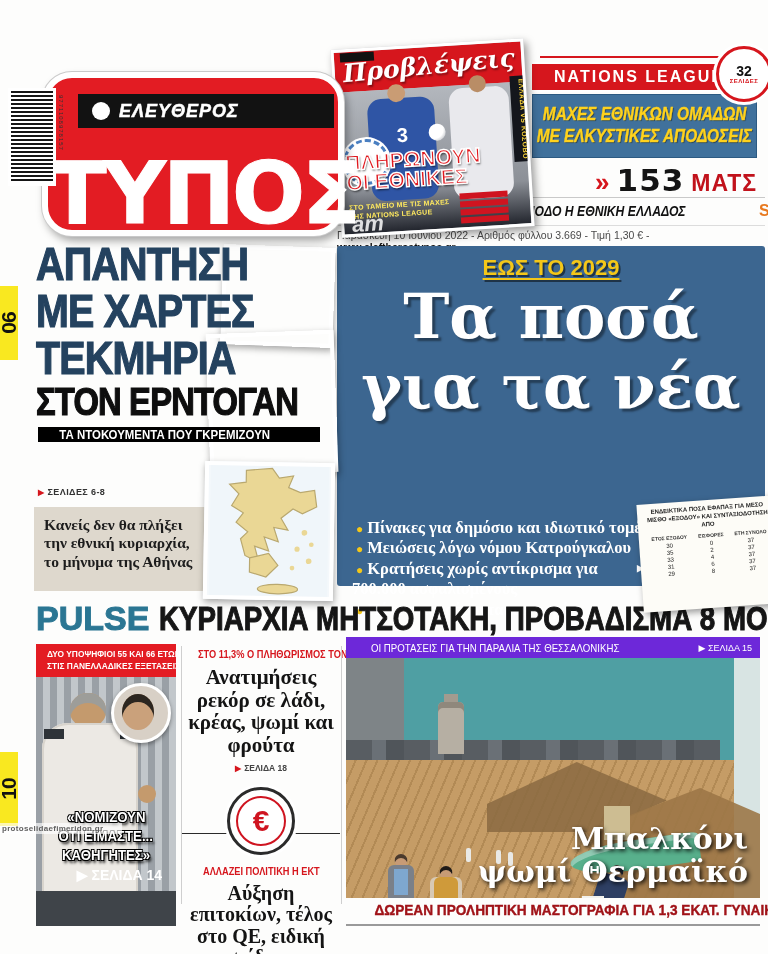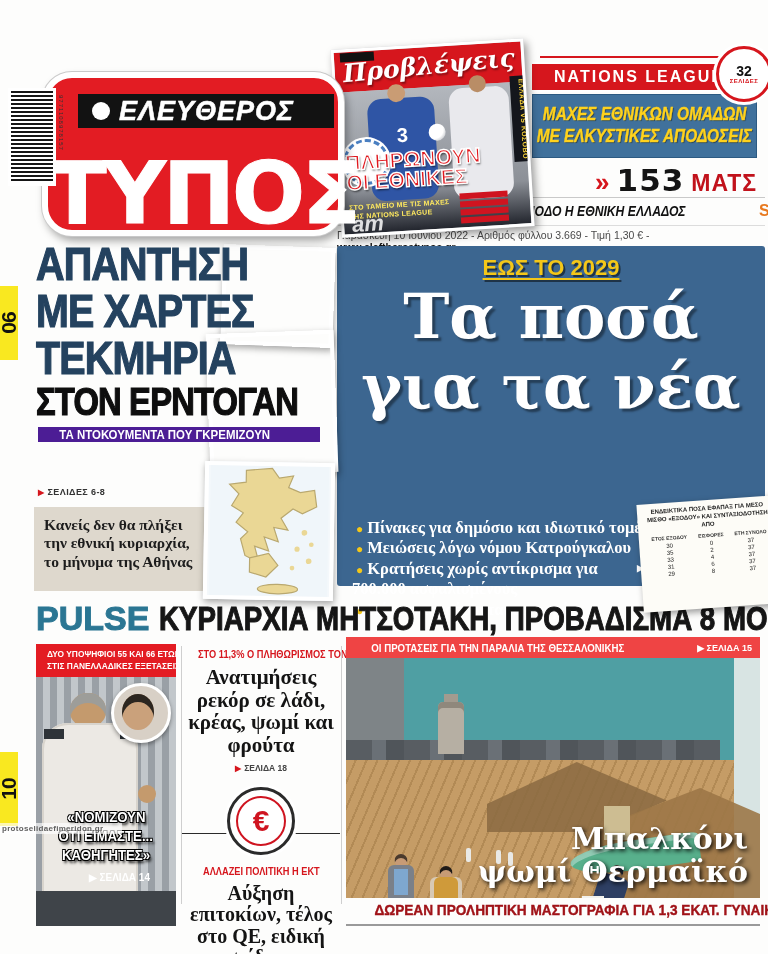--- a/index.html
+++ b/index.html
@@ -13,21 +13,21 @@
   
   #barcode{left:8px;top:88px;width:42px;height:92px;background:
      repeating-linear-gradient(180deg,#151515 0 2px,#fff 2px 4px);border:3px solid #fff;z-index:6;}
   #barcode .num{position:absolute;right:-11px;top:4px;font-size:6px;color:#333;
      writing-mode:vertical-rl;letter-spacing:1px;}
   #logo{left:42px;top:72px;width:290px;height:152px;background:#e31c23;border:6px solid #fff;
      border-radius:30px;box-shadow:0 0 0 1px #c9c9c9,3px 5px 9px rgba(0,0,0,.35);z-index:5;}
   #logo .band{position:absolute;left:30px;right:4px;top:16px;height:34px;background:#121212;
      display:flex;align-items:center;gap:9px;padding-left:14px;}
   #logo .dot{width:18px;height:18px;border-radius:50%;background:#fff;}
-  #logo .band span{color:#fff;font-style:italic;font-weight:bold;font-size:27px;letter-spacing:1px;
+  #logo .band span{color:#fff;font-style:italic;font-weight:bold;font-size:18px;letter-spacing:1px;
      -webkit-text-stroke:.5px #fff;}
   #logo .main{position:absolute;left:0;right:0;bottom:-6px;text-align:center;color:#fff;
      font-family:"DejaVu Sans",sans-serif;font-weight:bold;font-size:86px;letter-spacing:-3px;
      -webkit-text-stroke:1px #fff;line-height:1;}
 
   
   #mag{left:336px;top:44px;width:187px;height:182px;transform:rotate(-3.5deg);background:#c7c9cd;
      border:3px solid #fff;box-shadow:3px 4px 8px rgba(0,0,0,.4);overflow:hidden;z-index:4;}
   #mag .top{height:40px;background:#d6161d;position:relative;}
   #mag .top .script{position:absolute;left:8px;top:4px;color:#fff;font-family:"DejaVu Serif",serif;
@@ -94,21 +94,21 @@
   .tab span{transform:rotate(-90deg);font-weight:bold;font-size:21px;color:#111;letter-spacing:-1px;}
   #tab06{top:286px;} #tab10{top:752px;}
   #watermark{left:0;top:823px;width:118px;font-size:8px;font-weight:bold;color:#5f5f5f;
      background:rgba(255,255,255,.65);z-index:30;letter-spacing:.3px;padding:1px 2px;}
 
   
   #erd{left:36px;top:240px;width:300px;z-index:5;}
   #erd .l{font-weight:bold;font-size:47px;line-height:47px;color:#24425f;letter-spacing:-1px;
      -webkit-text-stroke:1.2px #24425f;}
   #erd .l4{color:#0e0e0e;font-size:39px;line-height:42px;-webkit-text-stroke:1.2px #0e0e0e;}
-  .banner{background:#4c1d95;color:#fff;font-weight:bold;font-size:13px;display:flex;
+  .banner{background:#000000;color:#fff;font-weight:bold;font-size:13px;display:flex;
      align-items:center;padding:0 7px;height:15px;z-index:6;}
   #ban1{left:38px;top:427px;width:268px;}
   #ban2{left:38px;top:444px;width:276px;}
   #erd-pages{left:38px;top:487px;font-size:9px;font-weight:bold;color:#333;letter-spacing:.4px;}
   .arr{color:#d6161d;font-size:8px;margin-right:3px;}
   #quote{left:34px;top:507px;width:156px;height:66px;background:#ded8cd;padding:9px 10px;
      font-family:"Liberation Serif",serif;font-weight:bold;font-size:15.5px;line-height:1.18;
      color:#1d1d1d;}
 
   
@@ -169,43 +169,43 @@
   #exams .fist{position:absolute;left:102px;top:108px;width:18px;height:18px;border-radius:50%;
      background:#c49a6d;}
   #exams .inset{position:absolute;right:5px;top:6px;width:54px;height:54px;border-radius:50%;
      background:#d8d0c6;border:3px solid #fff;box-shadow:0 2px 4px rgba(0,0,0,.4);overflow:hidden;}
   #exams .inset .f{position:absolute;left:8px;top:8px;width:32px;height:36px;border-radius:50%;
      background:#caa17b;box-shadow:inset 0 8px 0 #2c2620;}
   #exams .q{position:absolute;left:0;right:0;bottom:26px;text-align:center;color:#fff;
      font-weight:bold;font-size:15px;line-height:1.25;z-index:3;
      text-shadow:-1px -1px 0 #000,1px -1px 0 #000,-1px 1px 0 #000,1px 1px 0 #000,2px 3px 3px #000;}
   #exams .pg{position:absolute;left:0;right:0;bottom:8px;text-align:center;color:#fff;
-     font-weight:bold;font-size:10px;z-index:3;padding-left:27px;}
+     font-weight:bold;font-size:14px;z-index:3;padding-left:27px;}
   #exams .pg .a{color:#fff;}
 
   
   .vline{width:1px;background:#cfcfcf;z-index:1;}
   #vl1{left:181px;top:646px;height:258px;} #vl2{left:341px;top:646px;height:258px;}
   #econ{left:186px;top:644px;width:150px;text-align:center;}
   .kick-red{color:#d6161d;font-weight:bold;font-size:10.5px;line-height:1.2;}
   .econ-hl{font-family:Liberation Serif, serif;font-weight:bold;color:#141414;font-size:21px;
      line-height:1.08;margin-top:4px;}
   .pg-line{font-weight:bold;font-size:8.5px;color:#444;margin-top:6px;}
   #euro-wrap{position:relative;margin:12px 0 6px;height:70px;}
   #euro-line{position:absolute;left:-4px;right:-4px;top:48px;height:1px;background:#2a2a2a;}
   #euro{position:absolute;left:50%;top:2px;transform:translateX(-50%);width:62px;height:62px;
      border-radius:50%;background:#fff;border:3px solid #2b2b2b;display:flex;align-items:center;
      justify-content:center;box-shadow:0 0 0 3px #fff;}
   #euro .inner{width:46px;height:46px;border-radius:50%;border:2px solid #cf1420;display:flex;
      align-items:center;justify-content:center;color:#cf1420;font-weight:bold;font-size:30px;}
 
   
   #thes{left:346px;top:637px;width:414px;z-index:4;}
-  #thes .bar{height:21px;background:#ef4444;display:flex;align-items:center;
-     justify-content:space-between;padding:0 8px;color:#fff;font-weight:bold;}
+  #thes .bar{height:21px;background:#6d28d9;display:flex;align-items:center;
+     justify-content:space-between;padding:0 8px;color:#fff;font-weight:normal;}
   #thes .bar .t{font-size:11px;} #thes .bar .p{font-size:9px;}
   #scene{position:relative;height:240px;background:#4f9fa3;overflow:hidden;}
   #scene .wall{position:absolute;right:0;top:0;width:26px;height:100%;background:#d8e4e3;}
   #scene .skyline{position:absolute;left:0;right:40px;top:82px;height:20px;background:
      repeating-linear-gradient(90deg,#585d62 0 26px,#6a7076 26px 40px,#50555a 40px 58px);}
   #scene .bigbld{position:absolute;left:0;top:0;width:58px;height:96px;background:#7e8差487;
      background:#7e8487;}
   #scene .tower{position:absolute;left:92px;top:44px;width:26px;height:52px;background:#b6afa3;
      border-radius:5px 5px 0 0;box-shadow:inset 0 6px 0 #8f887c;}
   #scene .tower:before{content:"";position:absolute;left:6px;top:-8px;width:14px;height:8px;

